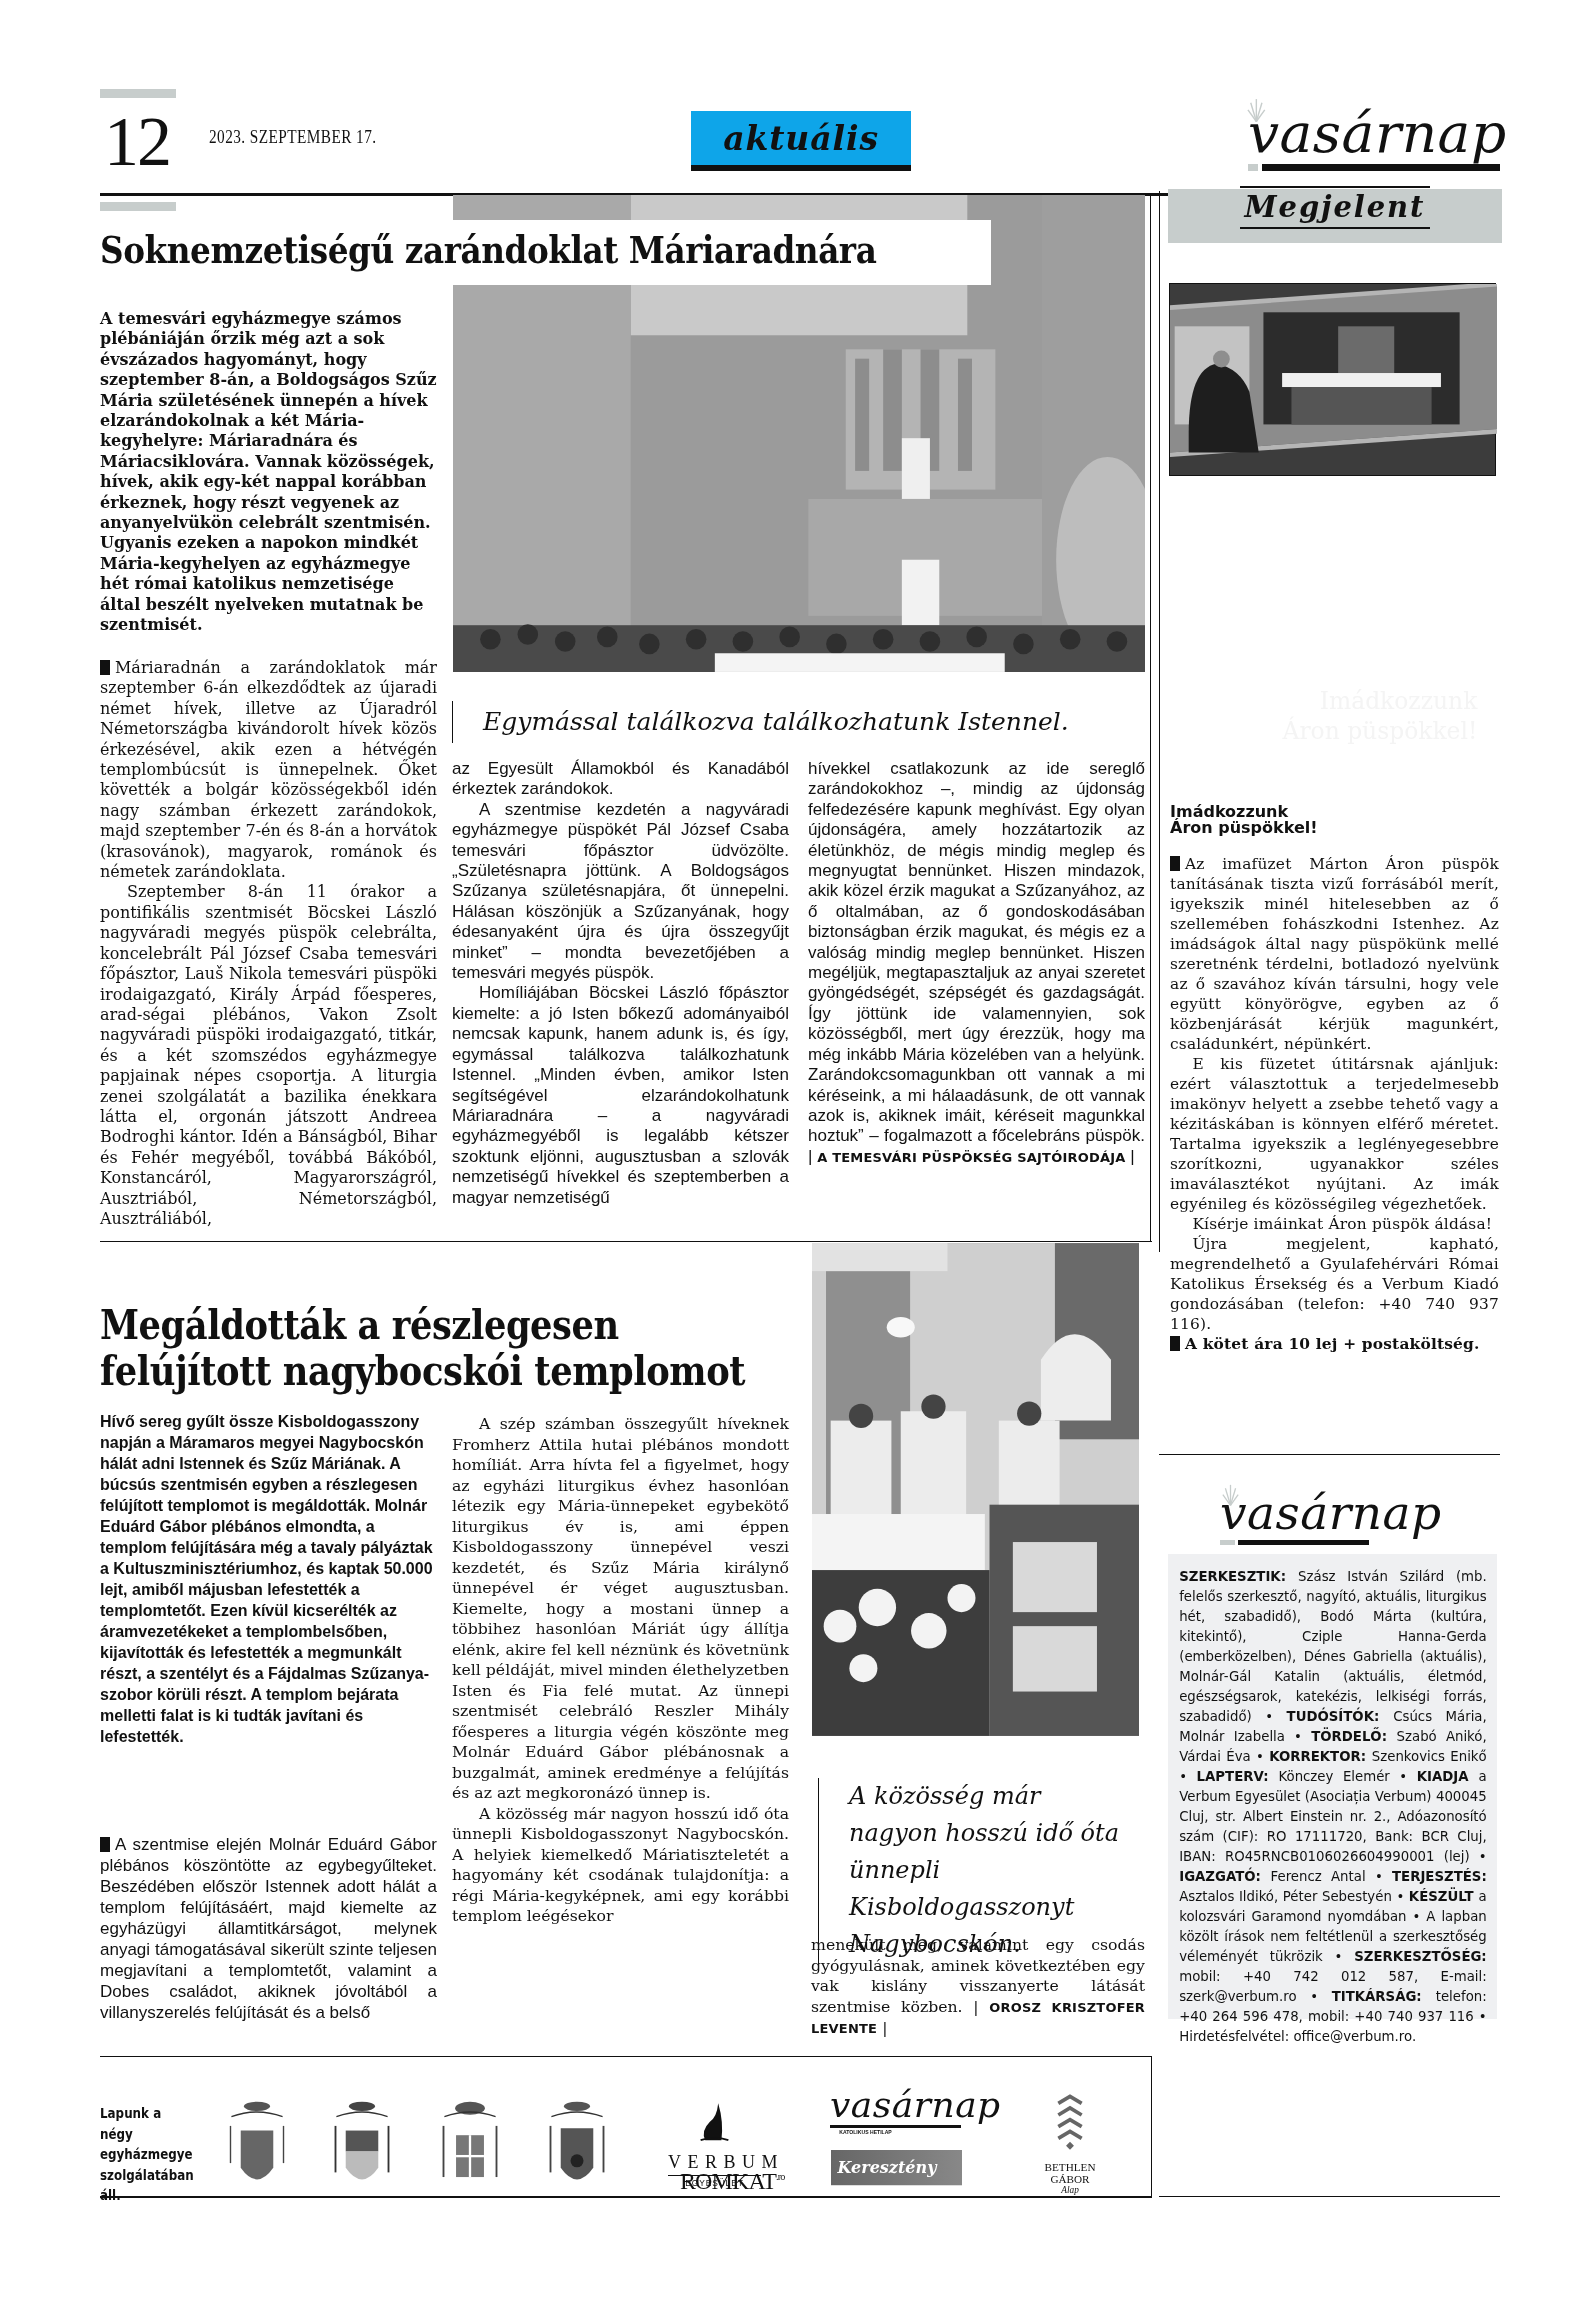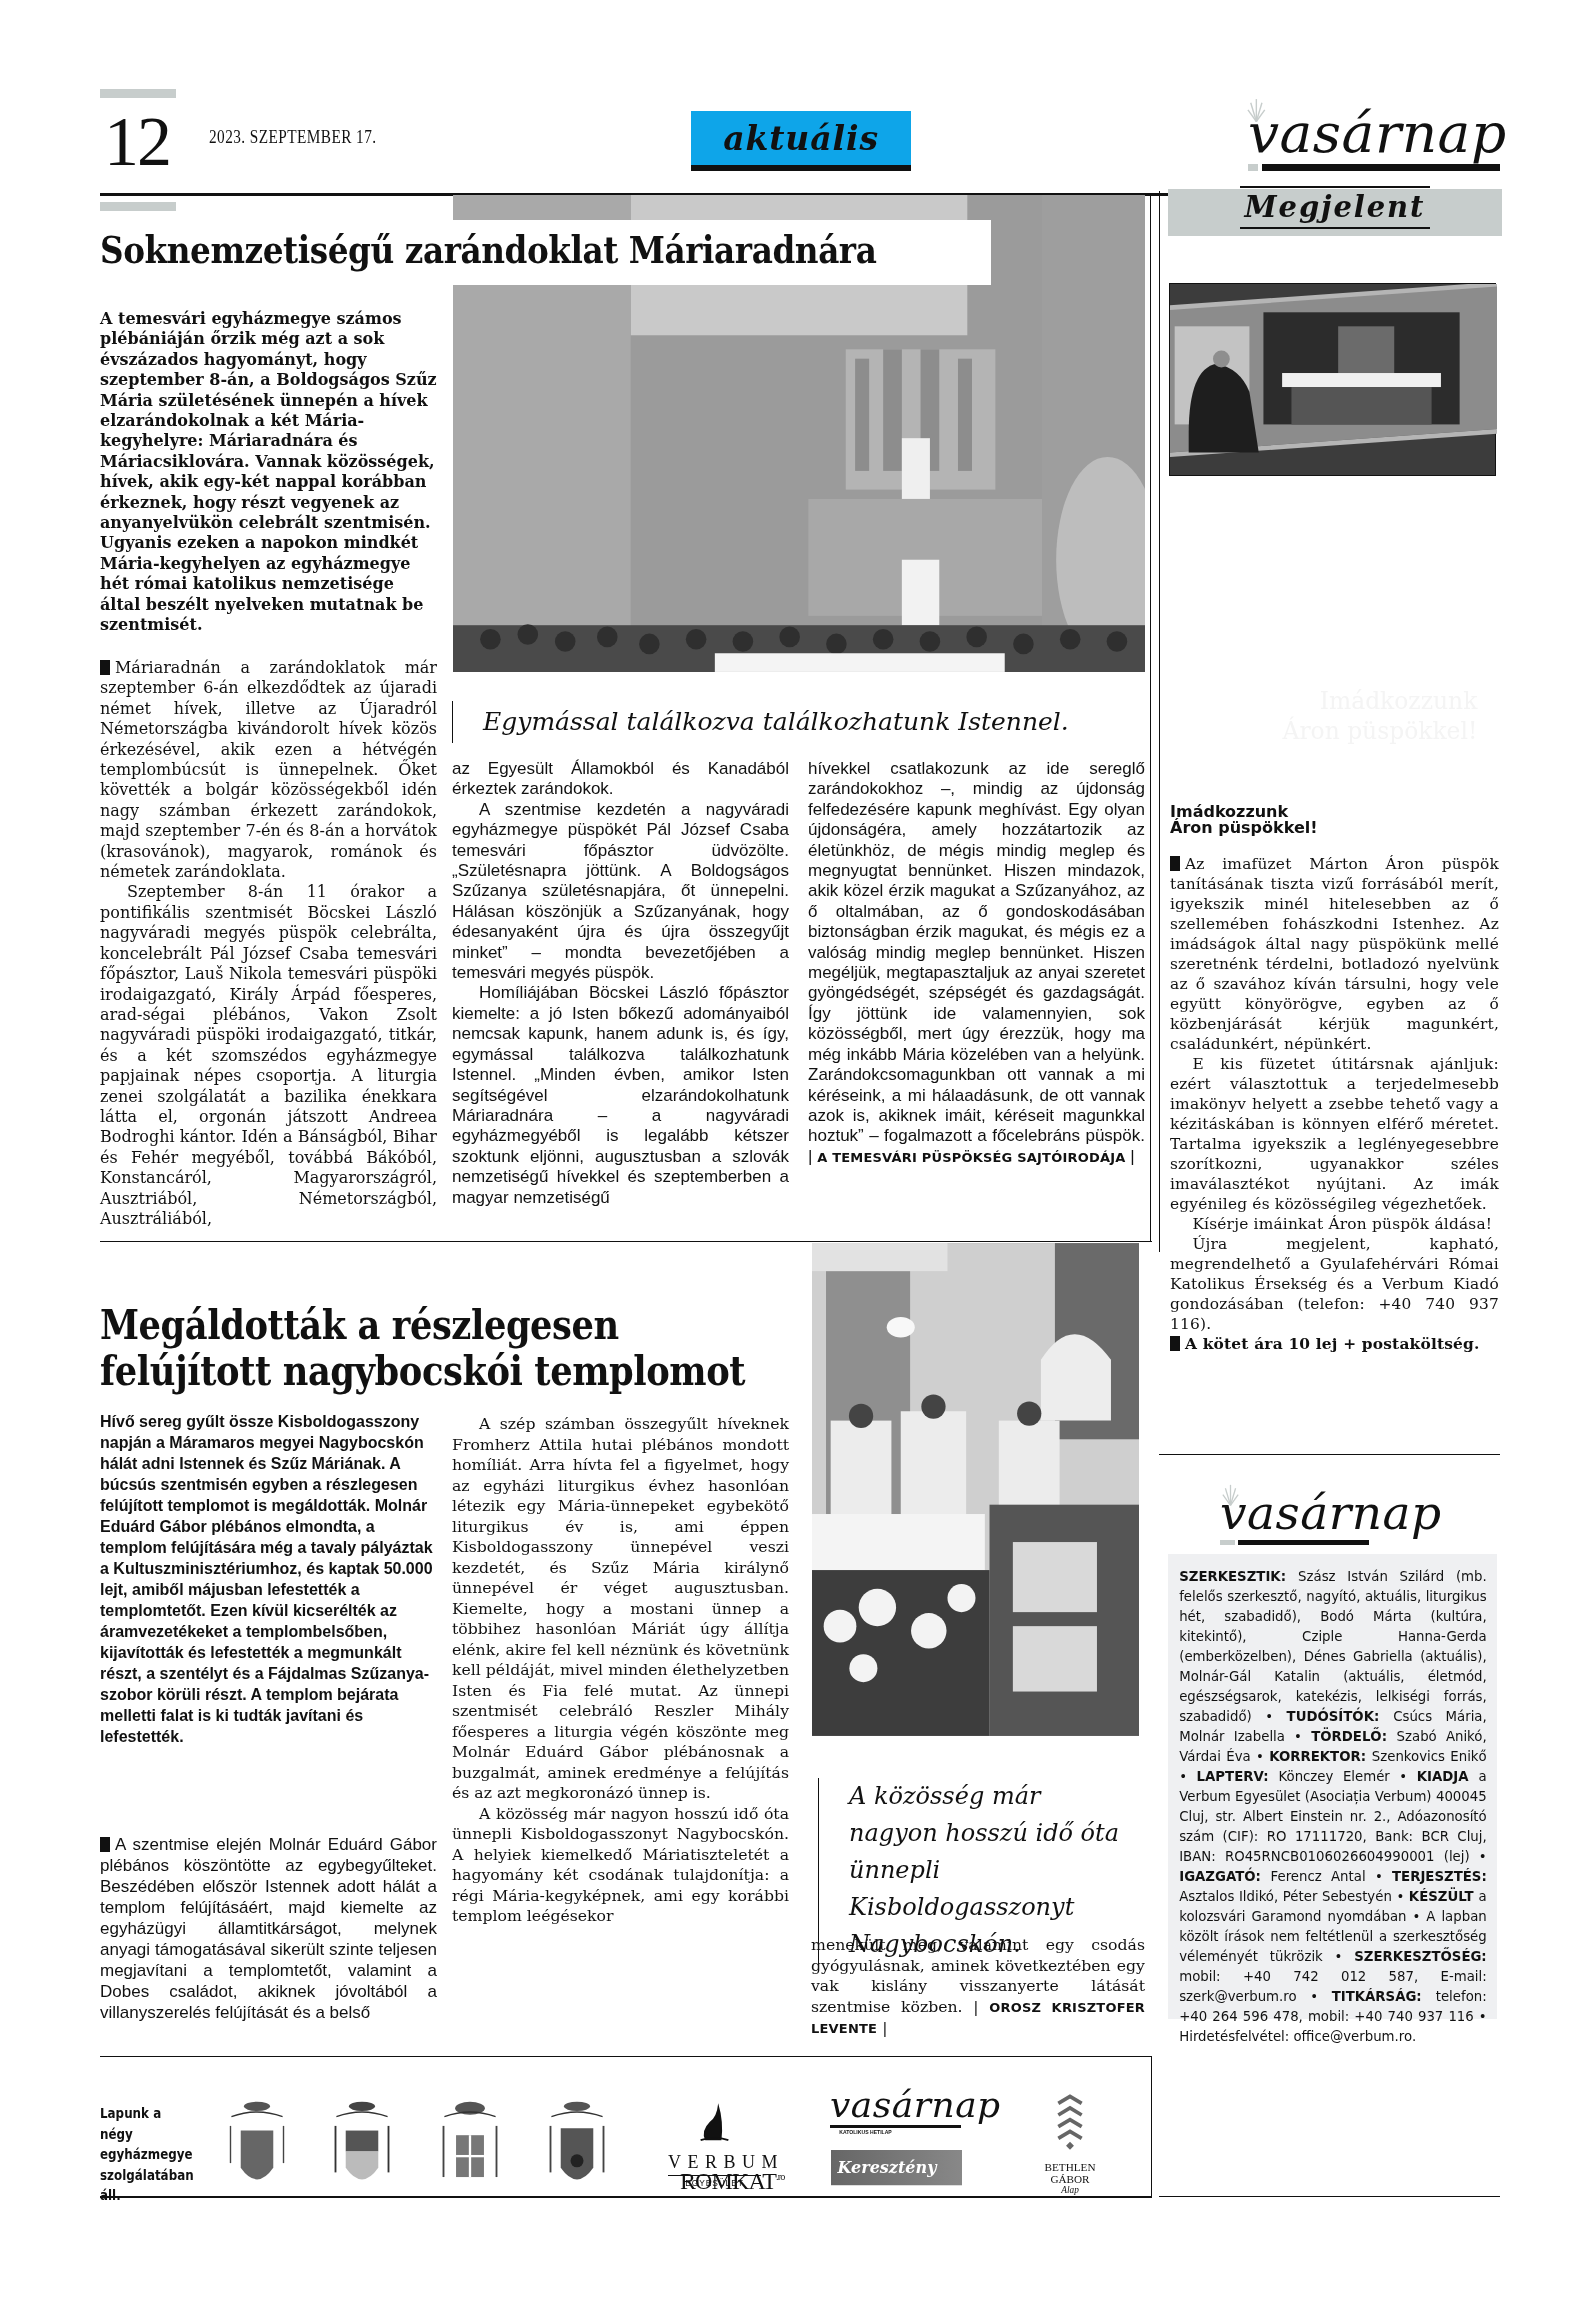--- a/index.html
+++ b/index.html
@@ -26,21 +26,21 @@
 
 .col{position:absolute;font-family:"DejaVu Serif",serif;font-size:16px;line-height:20.4px;text-align:justify;hyphens:manual;color:#111}
 .lead{font-weight:bold;text-align:left}
 .col p{text-indent:0}
 .col p.ind{text-indent:27px}
 .sq{display:inline-block;width:10.3px;height:15px;background:#111;margin-right:4.7px;vertical-align:-1.9px}
 .sig{font-family:"DejaVu Sans",sans-serif;font-weight:bold;font-size:13px;letter-spacing:0.2px}
 .cond{font-family:"Liberation Sans Narrow","Liberation Sans",sans-serif}
 .pull{position:absolute;font-family:"DejaVu Serif",serif;font-style:italic;font-size:26px;line-height:35px;border-left:1.9px solid #111;padding-left:30px}
 
-#megjelent{left:1168px;top:189px;width:334px;height:47px;background:#c7cdcc;text-align:center;z-index:1}
+#megjelent{left:1168px;top:189px;width:334px;height:54px;background:#c7cdcc;text-align:center;z-index:1}
 #megjelent span{font-family:"DejaVu Serif",serif;font-style:italic;font-weight:bold;font-size:29px;line-height:39px;letter-spacing:1.9px;display:inline-block;border-top:2.8px solid #111;border-bottom:2.8px solid #111;padding:0 4.7px;margin-top:-2.8px}
 .sans-side{position:absolute;font-family:"DejaVu Sans",sans-serif;font-size:15.4px;line-height:20px;text-align:justify;letter-spacing:0.2px}
 .side-title{font-family:"DejaVu Sans",sans-serif;font-weight:bold;font-size:16px;line-height:16px}
 
 #imprint-logo{left:1220px;top:1484px}
 #imprint-meta{left:1159px;top:1559px;width:337px;text-align:center;font-family:Liberation Serif, serif;font-size:14px;line-height:19.6px}
 #imprint-box{left:1168px;top:1554px;width:329px;height:465px;background:#eff0f2;padding:13px 10.3px 0 11.2px;font-family:"DejaVu Sans",sans-serif;font-size:13.3px;line-height:20px;text-align:justify;color:#111}
 #imprint-box b{font-weight:bold}
 
 #footer-text{left:100px;top:2103px;font-family:"DejaVu Sans",sans-serif;font-weight:bold;font-size:14px;line-height:20.6px;width:93px;transform:scaleX(.85);transform-origin:left}

